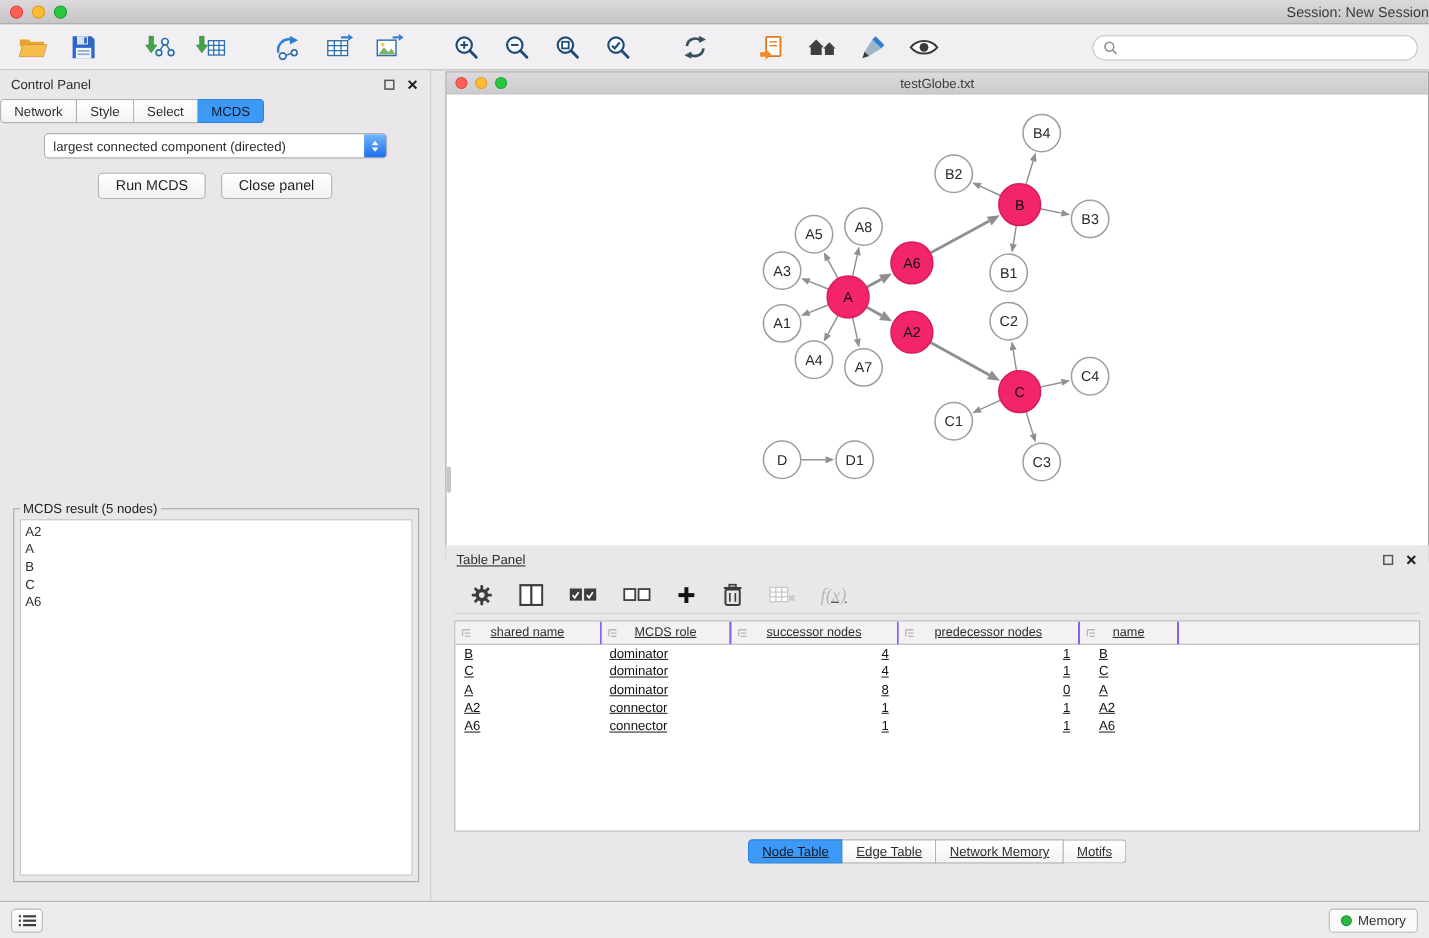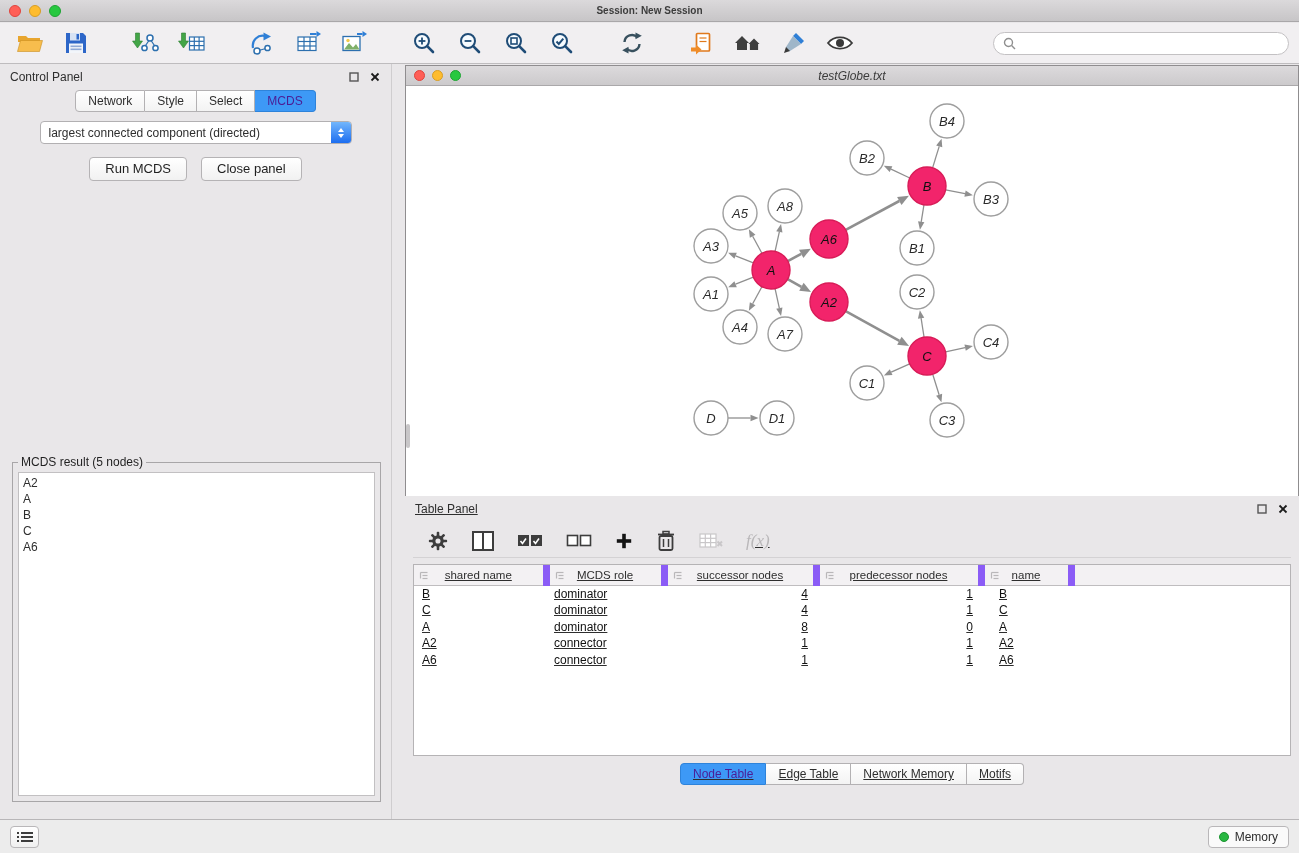--- a/index.html
+++ b/index.html
@@ -17,21 +17,21 @@
   .titlebar {
     position:absolute; top:0; left:0; width:1299px; height:22px;
     background: linear-gradient(#dbd9db, #c7c5c7);
     border-bottom:1px solid #a9a7a9;
   }
   .traffic { position:absolute; left:9px; top:5px; display:flex; gap:8px; }
   .light { width:12px; height:12px; border-radius:50%; }
   .light.red    { background:#ff5f57; border:1px solid #e0443e; }
   .light.yellow { background:#febc2e; border:1px solid #d89e24; }
   .light.green  { background:#28c840; border:1px solid #1ea433; }
-  .titlebar-title { text-align:center; line-height:21px; font-size:10px; color:#3c3c3c;font-weight:bold; }
+  .titlebar-title { text-align:right; line-height:21px; font-size:13px; color:#3c3c3c; }
 
   
   .toolbar {
     position:absolute; top:23px; left:0; width:1299px; height:41px;
     background:#f1eff1; border-bottom:1px solid #bebcbe;
     display:flex; align-items:center; padding:0 10px;
   }
   .tb-group { display:flex; align-items:center; gap:6px; margin-right:30px; }
   .tb-btn {
     width:40px; height:34px; display:flex; align-items:center; justify-content:center;
@@ -51,29 +51,29 @@
   .control-panel {
     position:absolute; left:0; top:64px; width:392px; height:755px;
     background:#e9e7e9; border-right:1px solid #cfcdcf;
   }
   .panel-header {
     height:26px; display:flex; align-items:center; padding:0 10px; font-size:12px; color:#2e2e2e;
   }
   .win-btns { margin-left:auto; display:flex; gap:9px; align-items:center; }
   .win-btn { width:12px; height:12px; display:flex; align-items:center; justify-content:center; }
 
-  .seg-tabs { display:flex; justify-content:center; }
+  .seg-tabs { display:flex; }
   .seg-tab {
     border:1px solid #b3b1b3; border-left:none;
     background:linear-gradient(#ffffff,#f3f3f3);
     padding:3px 12px; font-size:12px; color:#2e2e2e; line-height:14px; cursor:default;
   }
   .seg-tab:first-child { border-left:1px solid #b3b1b3; border-radius:4px 0 0 4px; }
   .seg-tab:last-child  { border-radius:0 4px 4px 0; }
-  .seg-tab.active { background:#3d99f6; border-color:#2e83da; color:#4c1d95; }
+  .seg-tab.active { background:#3d99f6; border-color:#2e83da; color:#0f172a; }
 
   .opt-label { text-align:center; margin-top:20px; font-size:13px; }
   .combo {
     margin:9px auto 0; width:312px; height:23px; background:#fff;
     border:1px solid #b2b0b2; border-radius:4px;
     display:flex; align-items:center; padding-left:8px; font-size:12px; position:relative;
   }
   .combo-stepper {
     position:absolute; right:0; top:0; bottom:0; width:20px;
     background:linear-gradient(#72b6fc,#1d6ef0);
@@ -97,21 +97,21 @@
   .result-fieldset legend { font-size:12px; padding:0 3px; color:#1f1f1f; }
   .result-list {
     height:100%; background:#fff; border:1px solid #c2c0c2;
     overflow:hidden; font-size:12px; padding:2px 4px;
   }
   .result-item { line-height:16px; }
 
   
   .network-window {
     position:absolute; left:405px; top:65px; width:894px; height:446px;
-    background:#fff; border:1px solid #8f8d8f;font-style:italic;
+    background:#fff; border:1px solid #8f8d8f;
   }
   .nw-titlebar {
     height:20px; background:linear-gradient(#dcdadc,#cccacc);
     border-bottom:1px solid #aaa8aa; position:relative;
   }
   .nw-traffic { position:absolute; left:8px; top:4px; display:flex; gap:7px; }
   .nw-traffic .light { width:11px; height:11px; }
   .nw-title { text-align:center; line-height:20px; font-size:12px; color:#3c3c3c; }
   .nw-canvas { position:relative; width:892px; height:424px; background:#fff;text-align:center; }
   .resize-grip {
@@ -132,21 +132,21 @@
     padding:0 14px; border-bottom:1px solid #d4d2d4;
   }
   .tp-tool { display:flex; align-items:center; justify-content:center; }
   .fx { font-family:"Liberation Serif", serif; font-style:italic; font-size:17px; color:#b9b7b9; }
   .tp-table-wrap {
     margin:6px 8px 0; height:192px; background:#fff; border:1px solid #b5b3b5; overflow:hidden;
   }
   table.data { border-collapse:collapse; table-layout:fixed; width:876px; font-size:12px; }
   table.data th {
     background:#f3f1f3; font-weight:normal; font-size:11.5px; color:#2e2e2e;
-    border-right:7px solid #8b5cf6; border-bottom:1px solid #bfbdbf;
+    border-right:2px solid #8b5cf6; border-bottom:1px solid #bfbdbf;
     padding:3px 4px; text-align:center; position:relative; height:20px;
   }
   table.data th svg { position:absolute; left:5px; top:6px; }
   table.data th.filler { border-right:none; }
   table.data td { padding:1px 8px; line-height:14.5px; color:#111; }
   .tp-tabs { display:flex; justify-content:center; margin-top:7px; }
 
   
   .statusbar {
     position:absolute; left:0; bottom:0; width:1299px; height:34px;

